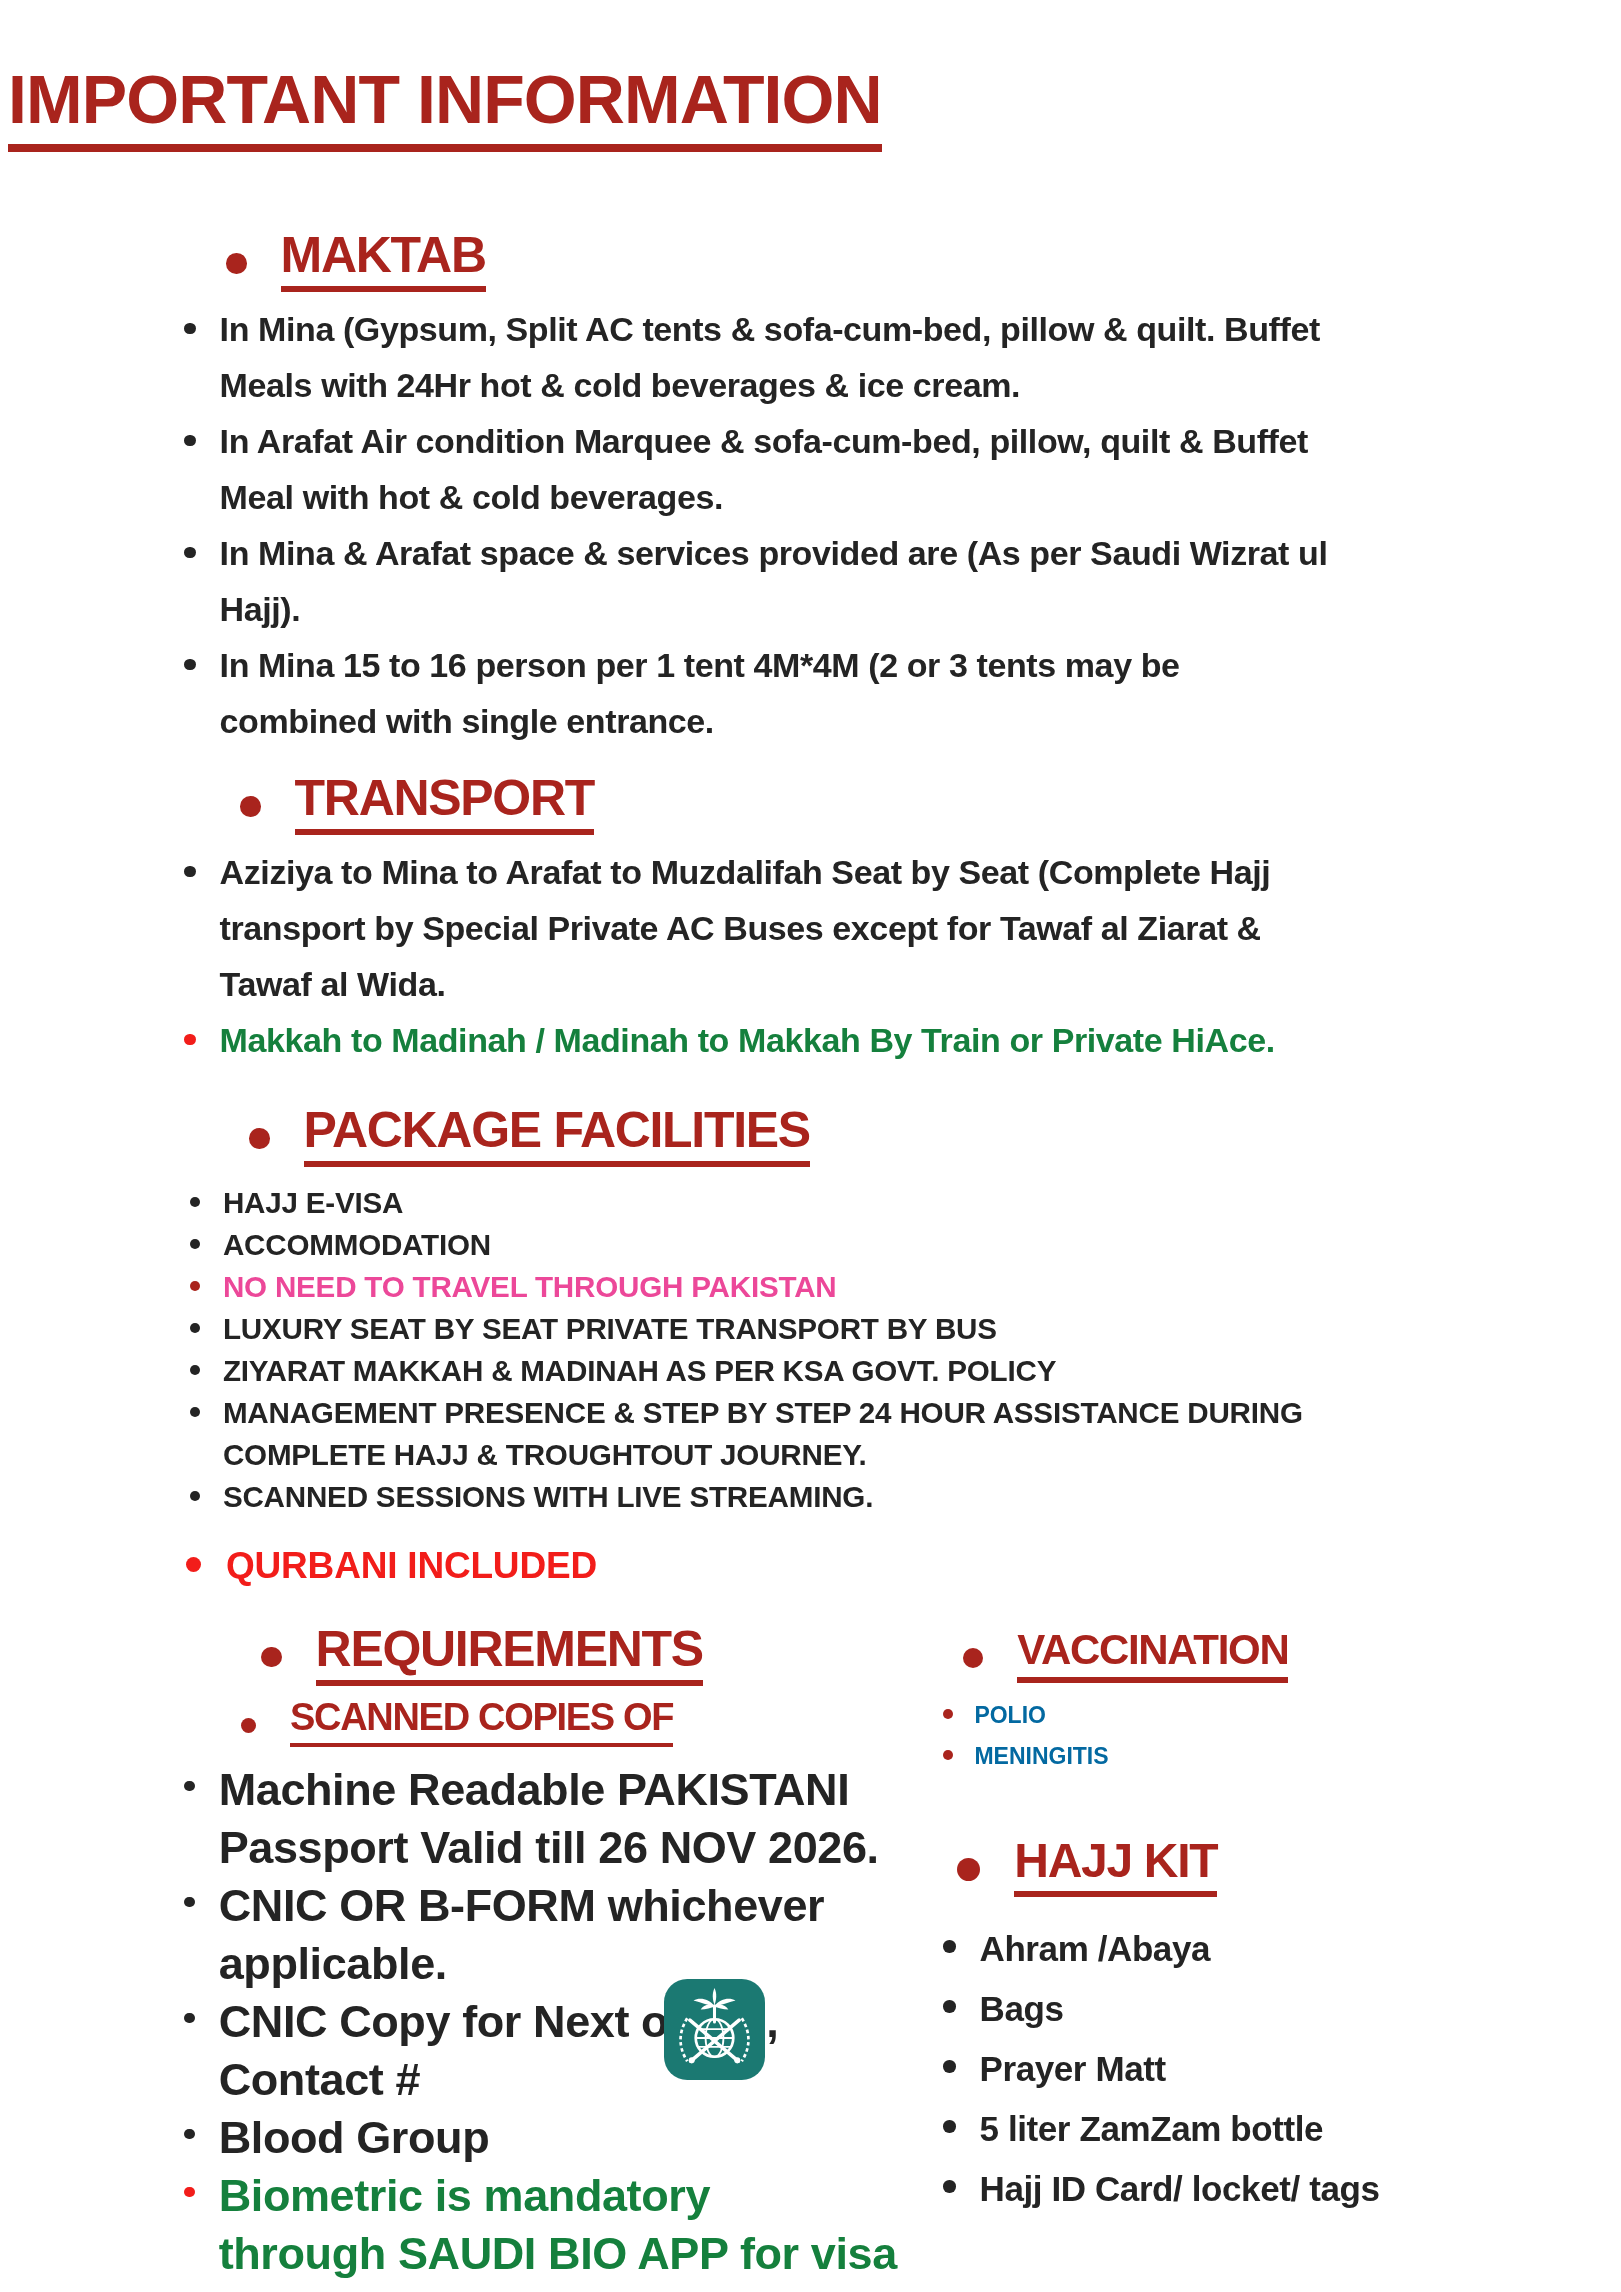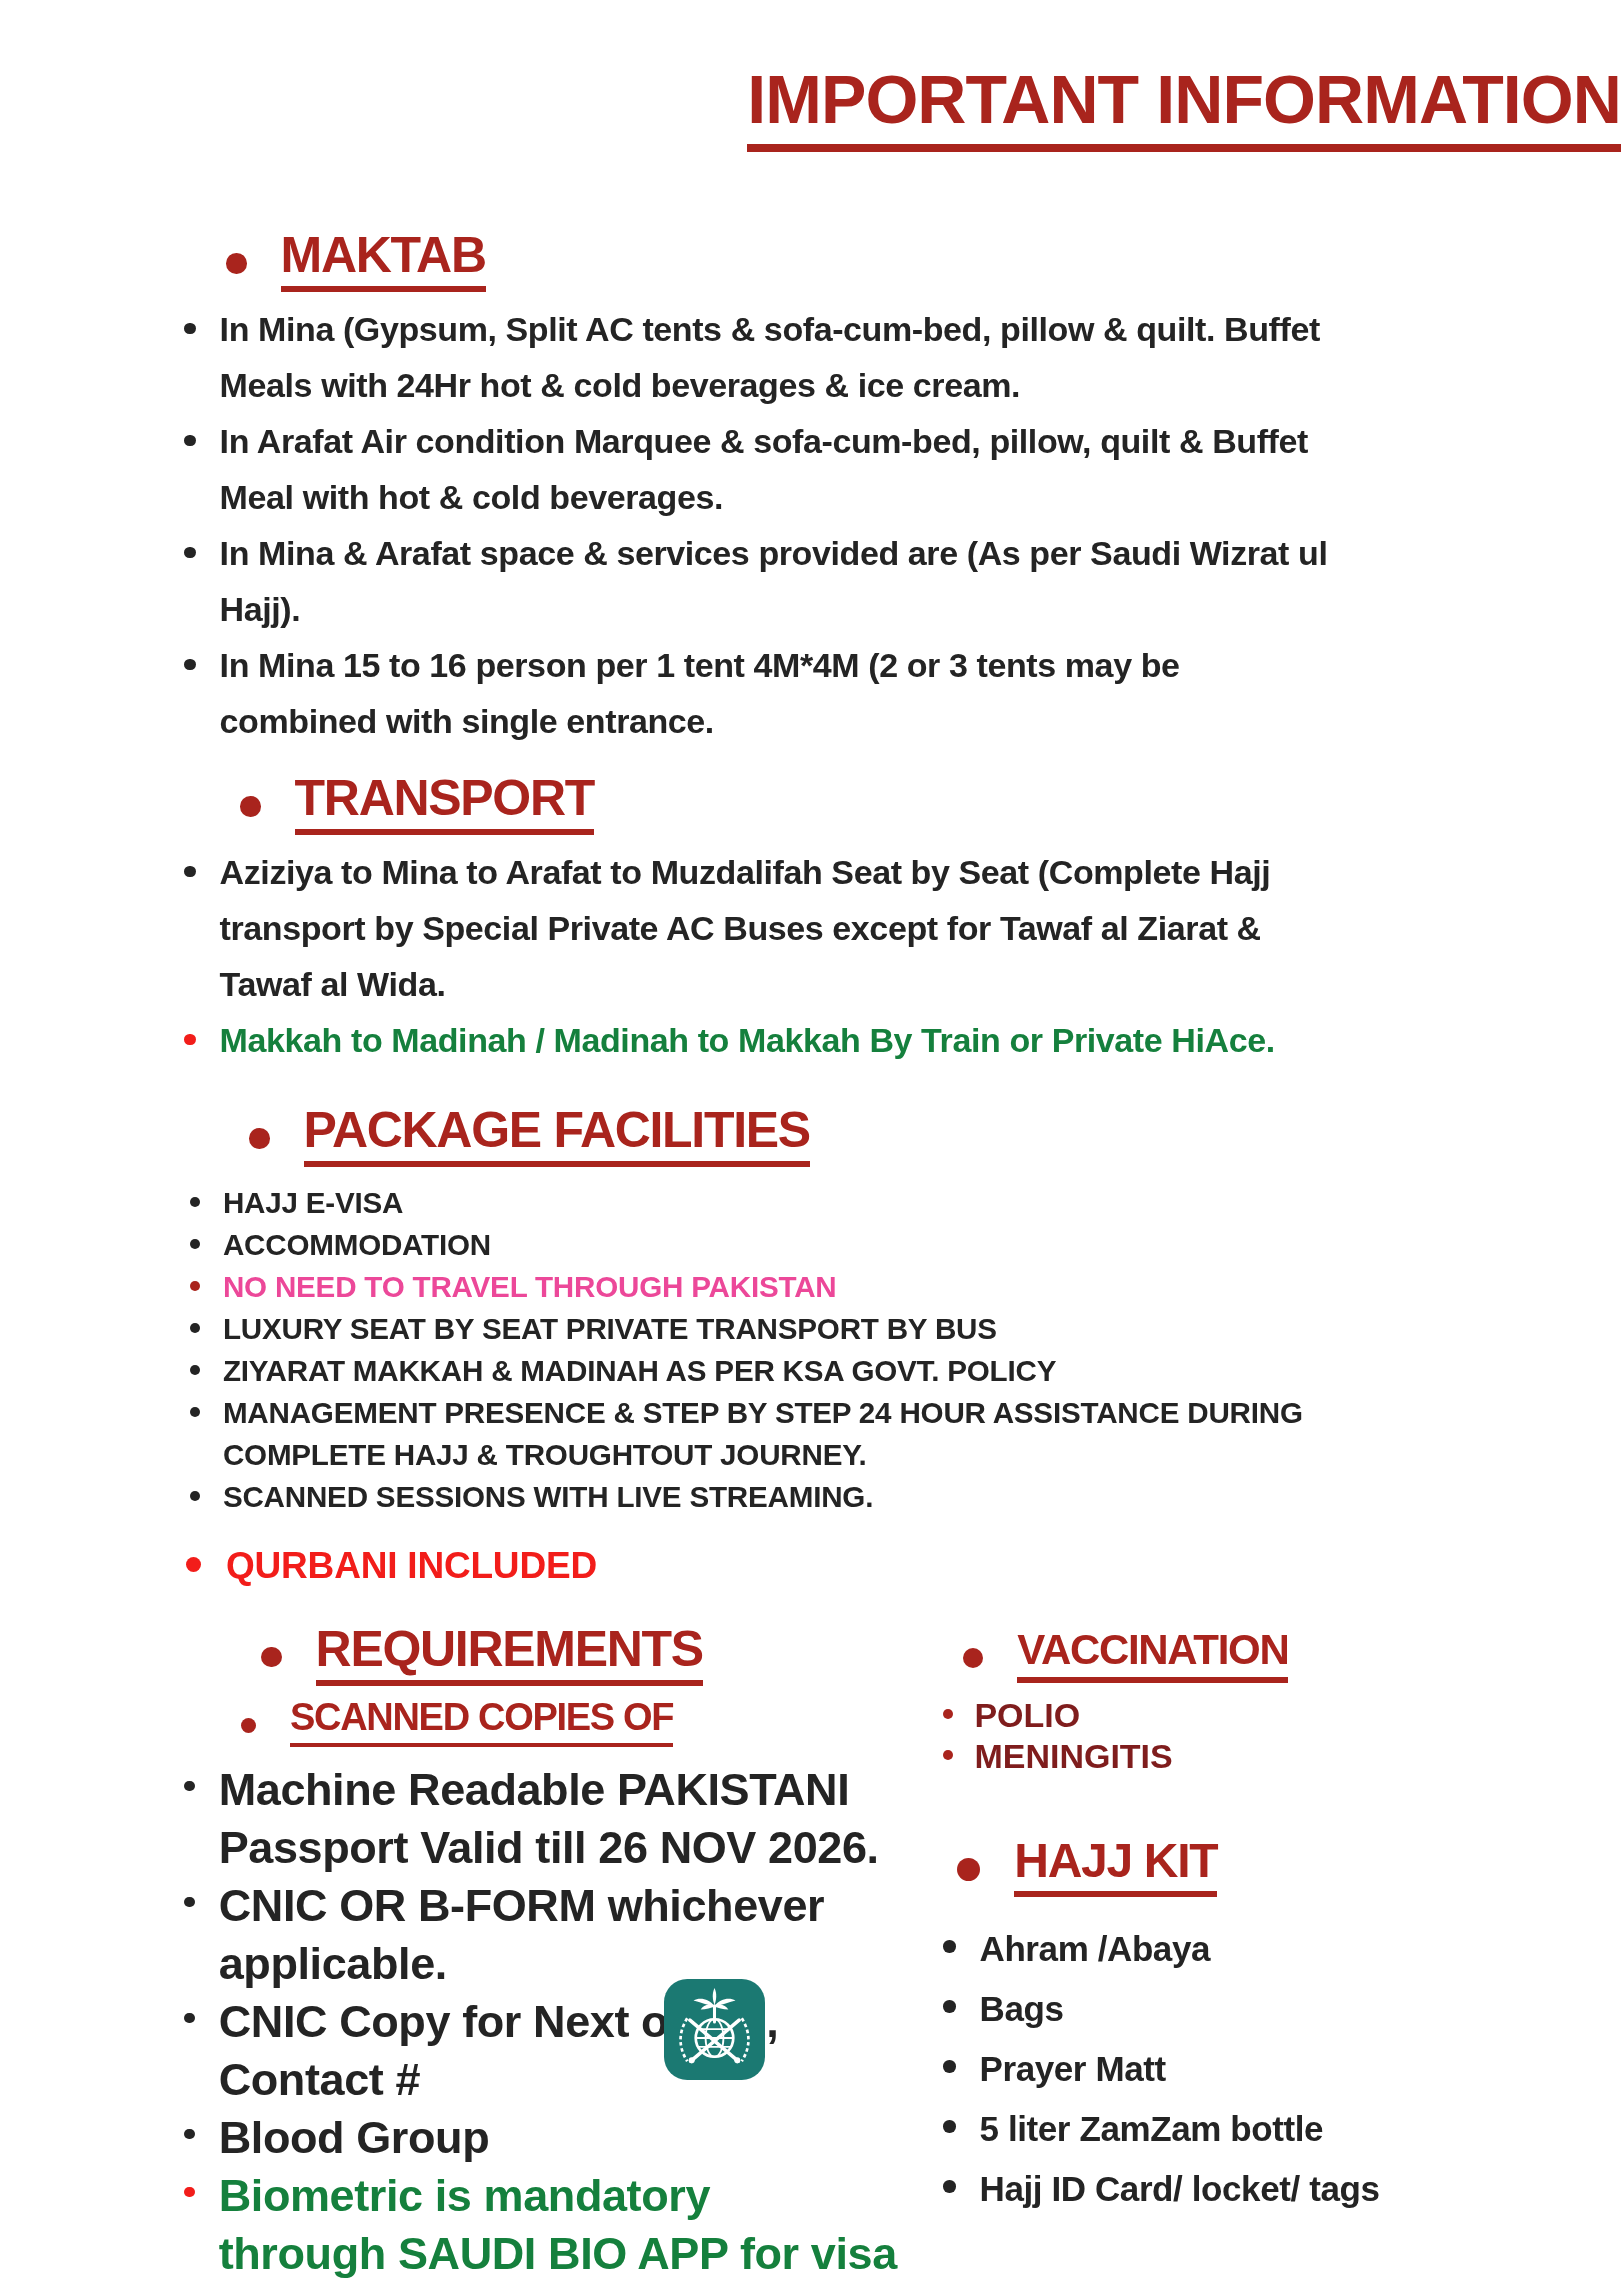--- a/index.html
+++ b/index.html
@@ -7,21 +7,21 @@
     position:relative;
     width:1621px;
     height:2293px;
     background:#ffffff;
     font-family:"Liberation Sans","DejaVu Sans",sans-serif;
     font-weight:bold;
     color:#242424;
     overflow:hidden;
   }
   
-  .title-wrap{ text-align:right; padding-top:64px;padding-left:8px; }
+  .title-wrap{ text-align:left; padding-top:64px;padding-left:8px; }
   .page-title{
     display:inline-block;
     font-size:68px;
     letter-spacing:-0.9px;
     color:#A9241D;
     border-bottom:8px solid #A9241D;
     padding-bottom:9px;
     line-height:1.05;
   }
   
@@ -51,21 +51,21 @@
   .list-pack{ }
   .list-pack .bitem{ gap:23px; }
   .list-pack .dot{ margin-top:15px; width:9.9px; height:9.9px; }
   .list-pack .txt{ font-size:29.6px; line-height:42px; letter-spacing:-0.2px; }
   
   .list-req .dot{ margin-top:19.7px; width:10.7px; height:10.7px; }
   .list-req .txt{ font-size:45px; line-height:58px; }
   
   .list-vac .bitem{ gap:21.5px; }
   .list-vac .dot{ margin-top:14.3px; width:9.9px; height:9.9px; background:#A9241D; }
-  .list-vac .txt{ font-size:34px; line-height:41px; color:#7f1d1d; letter-spacing:0; }
+  .list-vac .txt{ font-size:23px; line-height:41px; color:#0369a1; letter-spacing:0; }
   
   .list-kit .dot{ margin-top:21.5px; width:12.5px; height:12.5px; }
   .list-kit .txt{ font-size:35px; line-height:60px; }
   
   .red .dot{ background:#F21D1A; }
   .red .txt{ color:#15803d; }
   .darkred .dot{ background:#A9241D; }
   .darkred .txt{ color:#ec4899; }
   
   .sec-maktab-hd   { margin:77px 0 9px 226px; }

